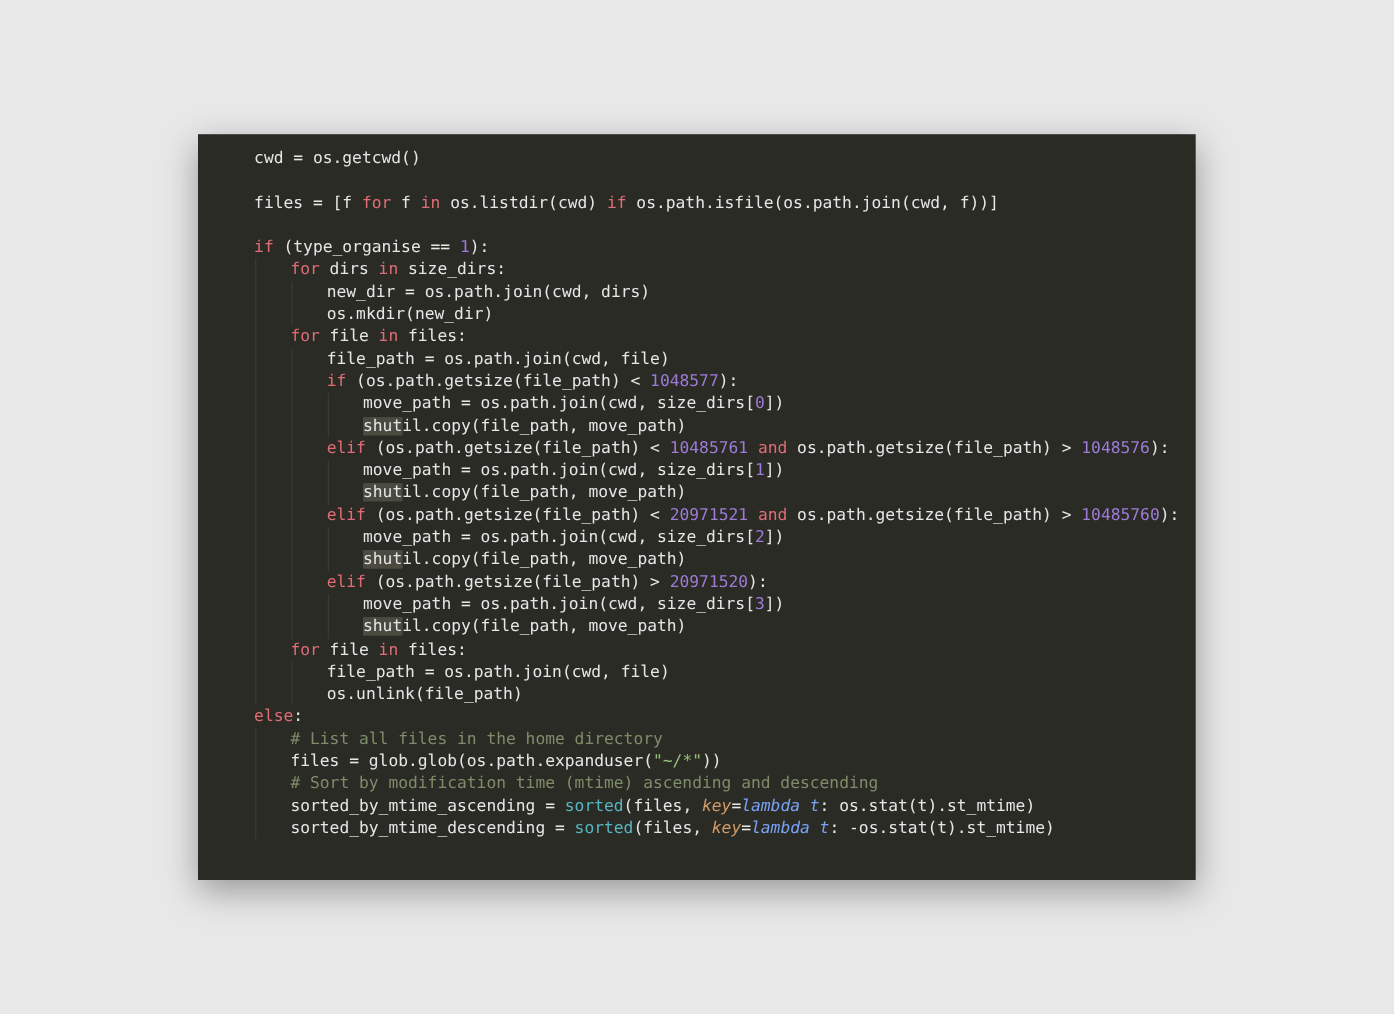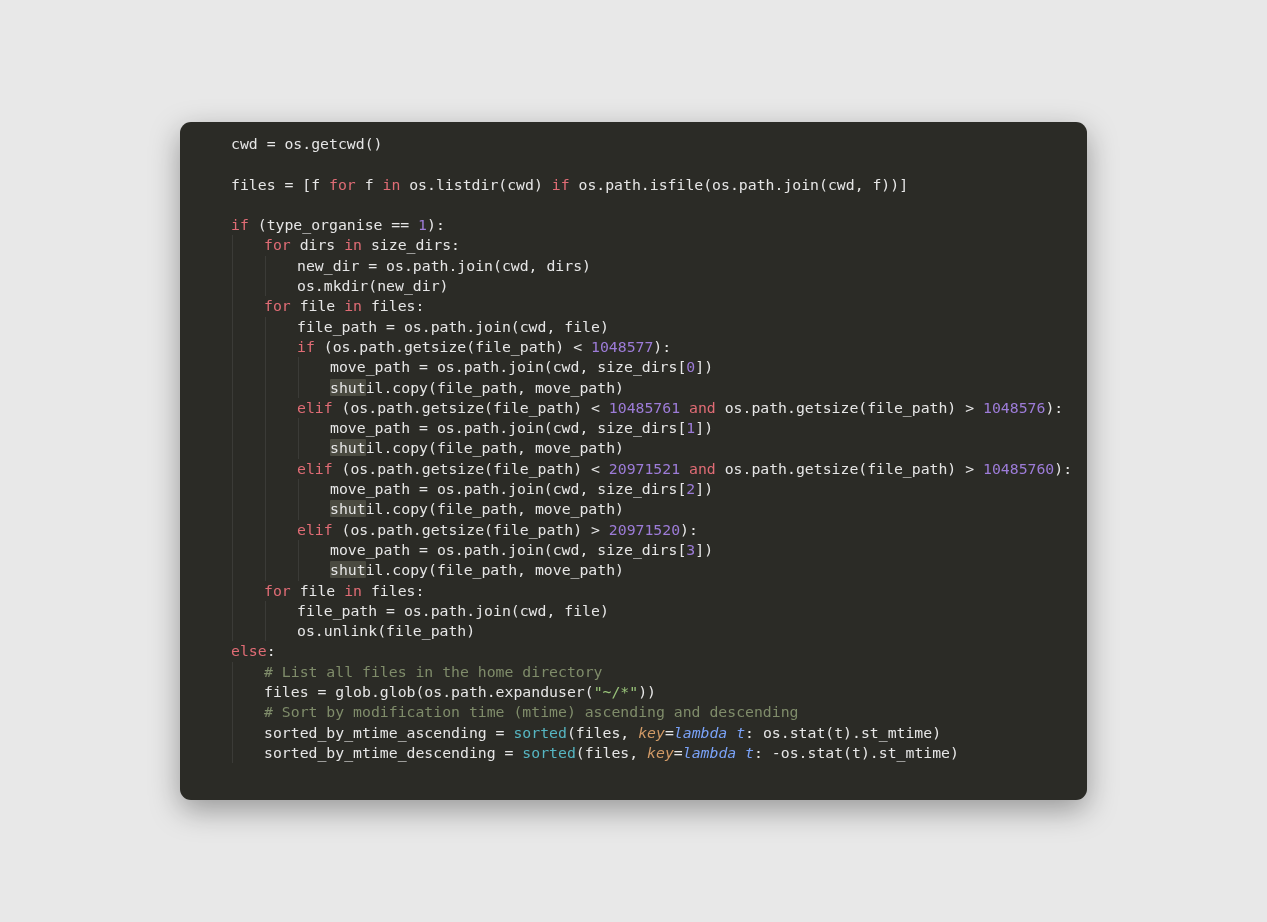--- a/index.html
+++ b/index.html
@@ -16,21 +16,21 @@
     position: relative;
     display: flex;
     align-items: center;
     justify-content: center;
   }
   .editor {
     width: 907px;
     height: 660px;
     background: #2b2b26;
     box-shadow: 0 10px 30px rgba(0,0,0,0.35);
-    border-radius: 11px;
+    border-radius: 0;
     padding: 12px 0 6px 0;
     overflow: hidden;
   }
   pre.code {
     margin: 0;
     padding: 0 18px 0 18px;
     font-family: "Consolas", "Menlo", "Monaco", monospace;
     font-size: 14.8px;
     line-height: 20.3px;
     color: #e6e6e6;

